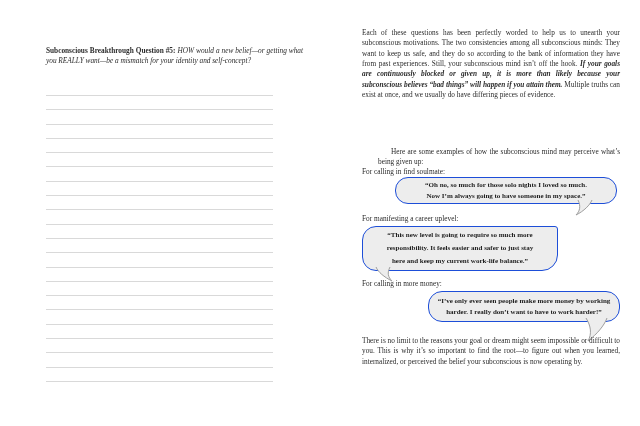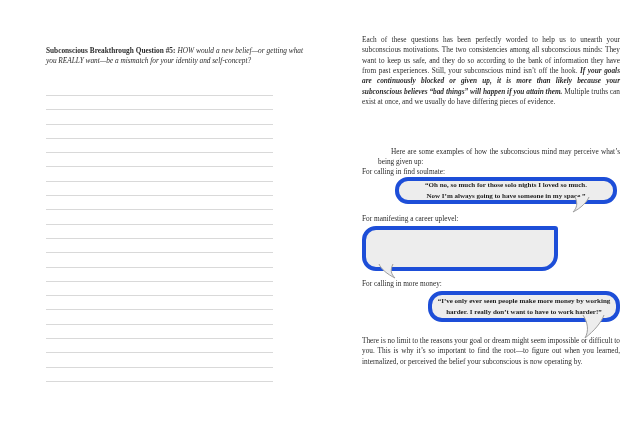--- a/index.html
+++ b/index.html
@@ -17,29 +17,29 @@
              font-size:7.3px; line-height:10.4px; text-align:justify; }
   .hb { font-weight:bold; }
   .hi { font-style:italic; }
   .rules { position:absolute; top:95px; left:0; width:227px; }
   .rule  { height:14.3px; box-sizing:border-box; border-top:1px solid #d9d9d9; }
 
   
   .body { margin:0; }
   .just { text-align:justify; }
   .em   { font-weight:bold; font-style:italic; }
-  .p1 { position:absolute; top:35px; left:0; right:0; }
+  .p1 { position:absolute; top:28px; left:0; right:0; }
   .p2 { position:absolute; top:147px;  left:16px; right:0; text-indent:13px; }
   .l1 { position:absolute; top:167px;  left:0; }
   .l2 { position:absolute; top:214px;  left:0; }
   .l3 { position:absolute; top:279px;  left:0; }
   .p3 { position:absolute; top:336px;  left:0; right:0; }
 
   
-  .bubble { position:absolute; background:#ededed; border:4px solid #1d4ed8;
+  .bubble { position:absolute; background:#ededed; border:1px solid #1d4ed8;
             box-sizing:border-box; display:flex; align-items:center; justify-content:center; }
   .btext  { margin:0; text-align:center; white-space:pre-line; font-weight:bold;
             font-size:7px; color:#1d1d1d; }
   .b1 { top:177px; left:33px; width:222px; height:27px; border-radius:13px; }
   .b1 .btext { line-height:10.8px; }
   .b2 { top:226px; left:0; width:196px; height:45px; border-radius:14px 3px 16px 14px; }
   .b2 .btext { line-height:12.8px; }
   .b3 { top:291px; left:66px; width:192px; height:31px; border-radius:14px; }
   .b3 .btext { line-height:11px; }
   .tail { position:absolute; overflow:visible; }
@@ -94,20 +94,23 @@
 Now I’m always going to have someone in my space.”</p>
       <svg class="tail tail1" width="20" height="16" viewBox="0 0 20 16">
         <path class="tf" d="M2,0 C5,6 4,11 0,15 C8,11 14,5 16,0 Z"></path>
         <path class="ts" d="M2,0 C5,6 4,11 0,15 C8,11 14,5 16,0"></path>
       </svg>
     </div>
 
     <p class="body l2">For manifesting a career uplevel:</p>
 
     <div class="bubble b2">
+      <p class="btext">“This new level is going to require so much more
+responsibility. It feels easier and safer to just stay
+here and keep my current work-life balance.”</p>
       <svg class="tail tail2" width="20" height="15" viewBox="0 0 20 15">
         <path class="tf" d="M17,0 C14,6 15,10 19,14 C11,10 5,5 3,0 Z"></path>
         <path class="ts" d="M17,0 C14,6 15,10 19,14 C11,10 5,5 3,0"></path>
       </svg>
     </div>
 
     <p class="body l3">For calling in more money:</p>
 
     <div class="bubble b3">
       <p class="btext">“I’ve only ever seen people make more money by working

